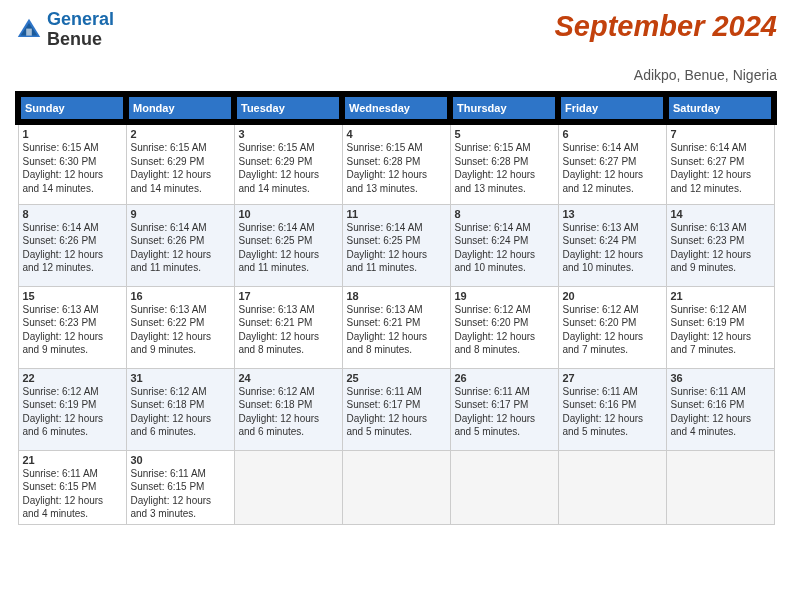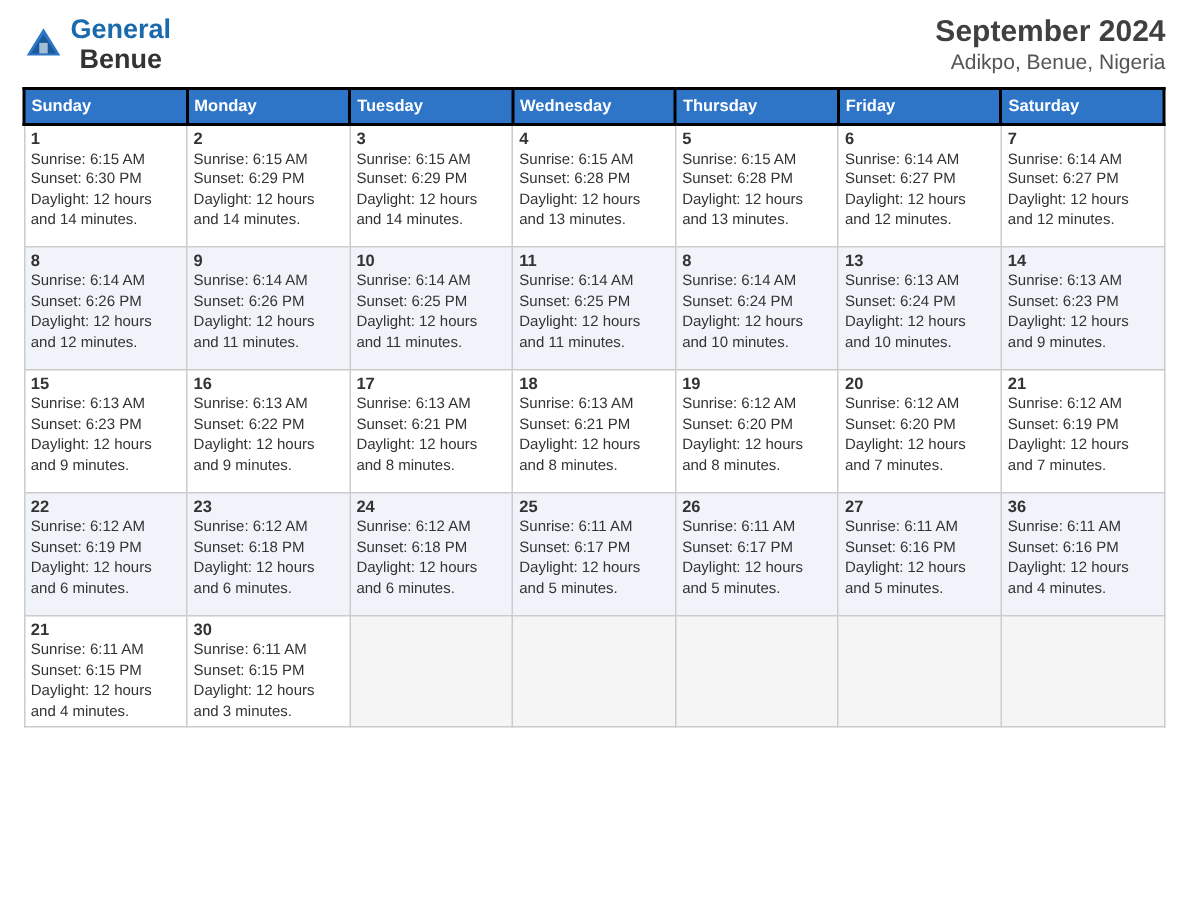--- a/index.html
+++ b/index.html
@@ -24,52 +24,53 @@
     .logo {
       display: flex;
       align-items: center;
       gap: 4px;
     }
     .logo-text {
       font-size: 18px;
       font-weight: bold;
       color: #333;
       line-height: 1.1;
-      text-align: center;
     }
     .logo-text .blue { color: #1a6aad; }
     .logo-icon {
       width: 28px;
       height: 28px;
     }
     .title-block {
       text-align: right;
     }
     .month-title {
-      font-size: 20px;
-      font-weight: bold;
-      color: #404040;
+      font-size: 29px;
+      font-weight: bold;
+      color: #c2410c;
+      font-style: italic;
     }
     .subtitle {
       font-size: 14px;
       color: #555;
+      margin-top: 24px;
     }
     .calendar-table {
       width: 100%;
       border-collapse: collapse;
       table-layout: fixed;
     }
     .calendar-table th {
       background: #2e75c8;
       color: #fff;
       font-size: 11px;
       font-weight: bold;
       padding: 5px 4px;
       text-align: left;
-      border: 2px solid #000000;
+      border: 6px solid #000000;
     }
     .calendar-table td {
       vertical-align: top;
       border: 1px solid #ccc;
       padding: 3px 4px;
       font-size: 8.5px;
       color: #333;
       height: 82px;
       background: #fff;
     }
@@ -221,21 +222,21 @@
             <span class="day-num">21</span>
             <div class="day-info">Sunrise: 6:12 AM<br>Sunset: 6:19 PM<br>Daylight: 12 hours and 7 minutes.</div>
           </td>
         </tr>
         <tr class="alt-row">
           <td>
             <span class="day-num">22</span>
             <div class="day-info">Sunrise: 6:12 AM<br>Sunset: 6:19 PM<br>Daylight: 12 hours and 6 minutes.</div>
           </td>
           <td>
-            <span class="day-num">23</span>
+            <span class="day-num">31</span>
             <div class="day-info">Sunrise: 6:12 AM<br>Sunset: 6:18 PM<br>Daylight: 12 hours and 6 minutes.</div>
           </td>
           <td>
             <span class="day-num">24</span>
             <div class="day-info">Sunrise: 6:12 AM<br>Sunset: 6:18 PM<br>Daylight: 12 hours and 6 minutes.</div>
           </td>
           <td>
             <span class="day-num">25</span>
             <div class="day-info">Sunrise: 6:11 AM<br>Sunset: 6:17 PM<br>Daylight: 12 hours and 5 minutes.</div>
           </td>

